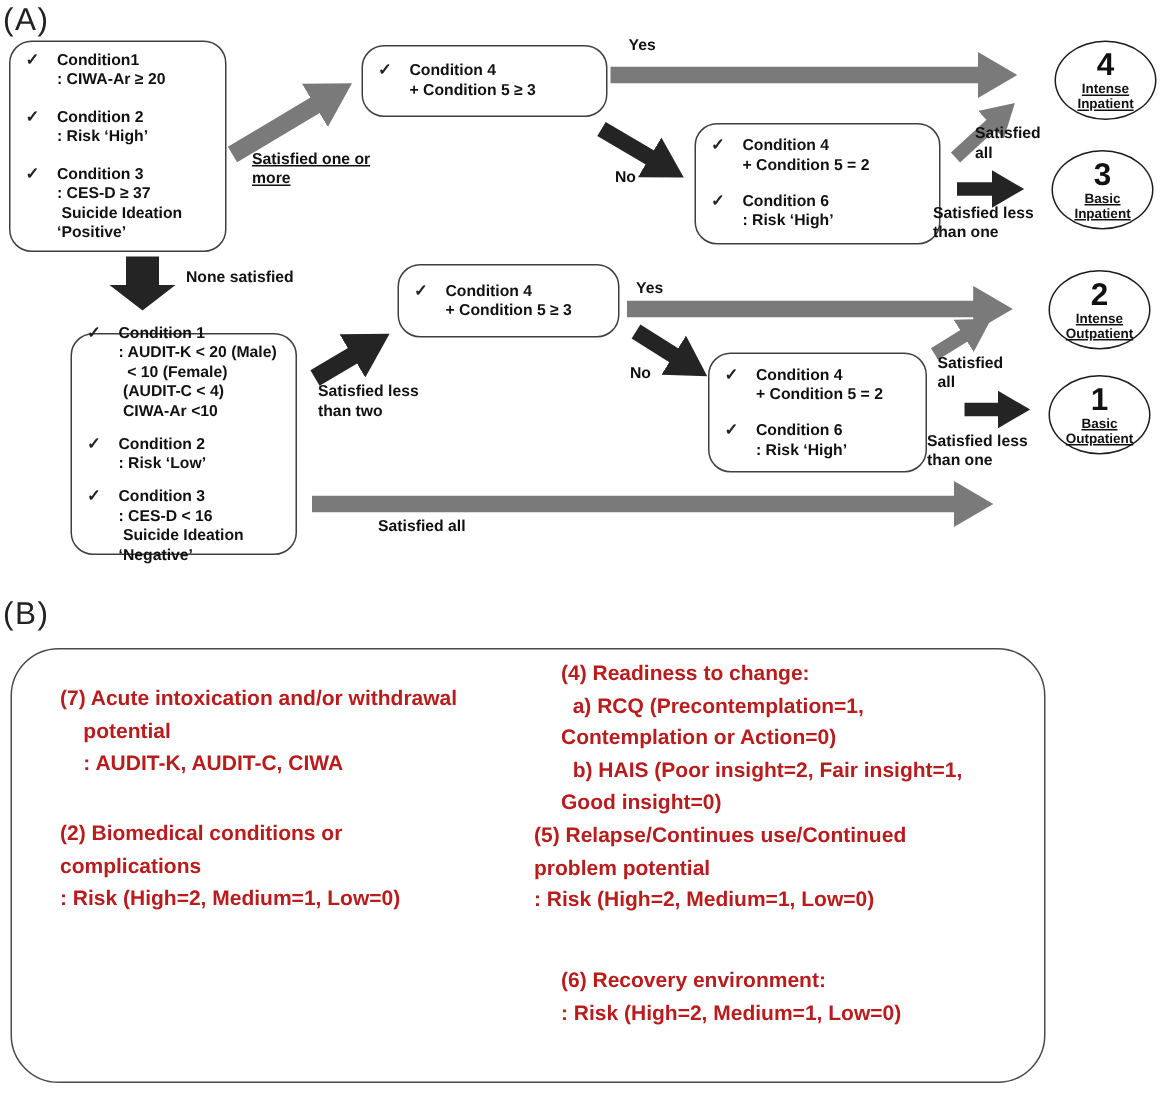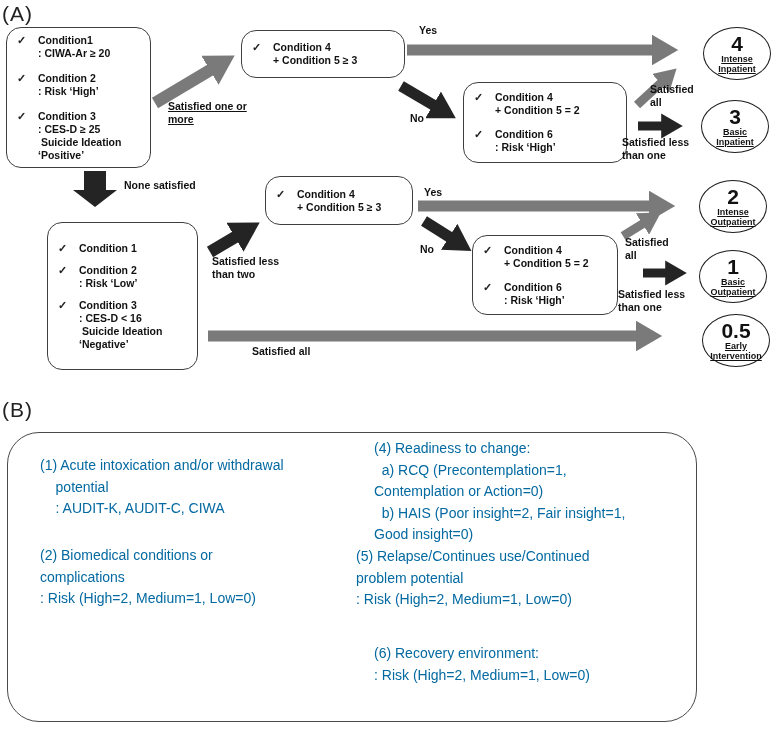--- a/index.html
+++ b/index.html
@@ -31,21 +31,21 @@
     box-sizing:border-box;background:#fff;display:flex;flex-direction:column;
     align-items:center;justify-content:center;
   }
   .circle-number{font-size:21px;font-weight:800;line-height:20px;color:#111;}
   .circle-label{font-size:9px;font-weight:700;line-height:10px;text-align:center;white-space:pre-line;color:#111;text-decoration:underline;}
   .legend-box{
     position:absolute;left:7px;top:432px;width:690px;height:290px;box-sizing:border-box;
     border:1.6px solid #4a4a4a;border-radius:32px;background:#fff;
   }
   .legend-item{
-    position:absolute;font-size:14px;font-weight:400;line-height:21.5px;color:#0369a1;
+    position:absolute;font-size:14px;font-weight:700;line-height:21.5px;color:#b91c1c;
     white-space:pre-wrap;
   }
 </style>
 </head>
 <body>
 
 <div class="canvas">
 
   <div class="panel-label" style="left:2px;top:2px;">(A)</div>
 
@@ -96,21 +96,21 @@
       <span class="check">✓</span>
       <div class="cond-text">
           <div class="cond-title">Condition 2</div>
           <div class="cond-detail">: Risk ‘High’</div>
         </div>
     </div>
     <div class="cond-item">
       <span class="check">✓</span>
       <div class="cond-text">
           <div class="cond-title">Condition 3</div>
-          <div class="cond-detail">: CES-D ≥ 25
+          <div class="cond-detail">: CES-D ≥ 37
  Suicide Ideation
 ‘Positive’</div>
         </div>
     </div>
   </div>
 
   <div class="cond-box" style="left:241px;top:30px;width:164px;height:48px;">
     <div class="cond-item">
       <span class="check">✓</span>
       <div class="cond-text">
@@ -135,20 +135,24 @@
           <div class="cond-detail">: Risk ‘High’</div>
         </div>
     </div>
   </div>
 
   <div class="cond-box" style="left:47px;top:222px;width:151px;height:148px;gap:9px;">
     <div class="cond-item">
       <span class="check">✓</span>
       <div class="cond-text">
           <div class="cond-title">Condition 1</div>
+          <div class="cond-detail">: AUDIT-K &lt; 20 (Male)
+  &lt; 10 (Female)
+ (AUDIT-C &lt; 4)
+ CIWA-Ar &lt;10</div>
         </div>
     </div>
     <div class="cond-item">
       <span class="check">✓</span>
       <div class="cond-text">
           <div class="cond-title">Condition 2</div>
           <div class="cond-detail">: Risk ‘Low’</div>
         </div>
     </div>
     <div class="cond-item">
@@ -221,30 +225,25 @@
   <div class="level-circle" style="left:699px;top:180px;">
     <div class="circle-number">2</div>
     <div class="circle-label">Intense
 Outpatient</div>
   </div>
   <div class="level-circle" style="left:699px;top:250px;">
     <div class="circle-number">1</div>
     <div class="circle-label">Basic
 Outpatient</div>
   </div>
-  <div class="level-circle" style="left:702px;top:314px;">
-    <div class="circle-number">0.5</div>
-    <div class="circle-label">Early
-Intervention</div>
-  </div>
 
   <div class="panel-label" style="left:2px;top:398px;">(B)</div>
   <div class="legend-box"></div>
 
-  <div class="legend-item" style="left:40px;top:455px;width:335px;">(1) Acute intoxication and/or withdrawal
+  <div class="legend-item" style="left:40px;top:455px;width:335px;">(7) Acute intoxication and/or withdrawal
     potential
     : AUDIT-K, AUDIT-C, CIWA</div>
   <div class="legend-item" style="left:40px;top:545px;width:335px;">(2) Biomedical conditions or
 complications
 : Risk (High=2, Medium=1, Low=0)</div>
   <div class="legend-item" style="left:374px;top:438px;width:315px;">(4) Readiness to change:
   a) RCQ (Precontemplation=1,
 Contemplation or Action=0)
   b) HAIS (Poor insight=2, Fair insight=1,
 Good insight=0)</div>

